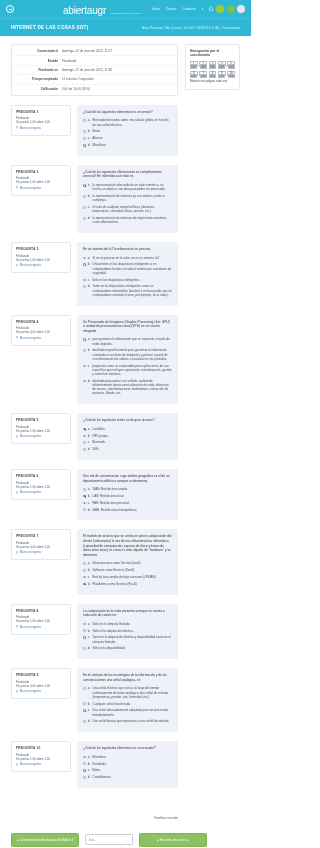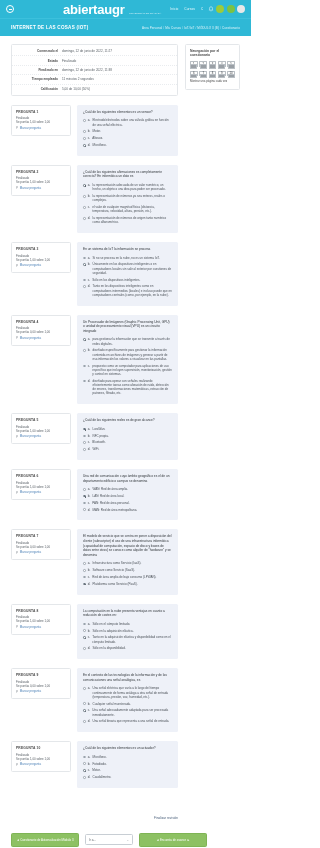--- a/index.html
+++ b/index.html
@@ -33,22 +33,22 @@
   }
   .logo-mark::after {
     content: "";
     position: absolute;
     left: 2px; top: 2.6px;
     width: 3px; height: 1.4px;
     background: #fff;
   }
   .logo-text {
     color: #ffffff;
-    font-size: 13px;
-    font-weight: bold;
+    font-size: 10px;
+    font-weight: normal;
     letter-spacing: -0.2px;
     line-height: 7px;
     padding-left: 48px;
   }
   .logo-sub {
     color: #d6f2f8;
     font-size: 2.2px;
     letter-spacing: 0.1px;
     line-height: 3px;
   }

